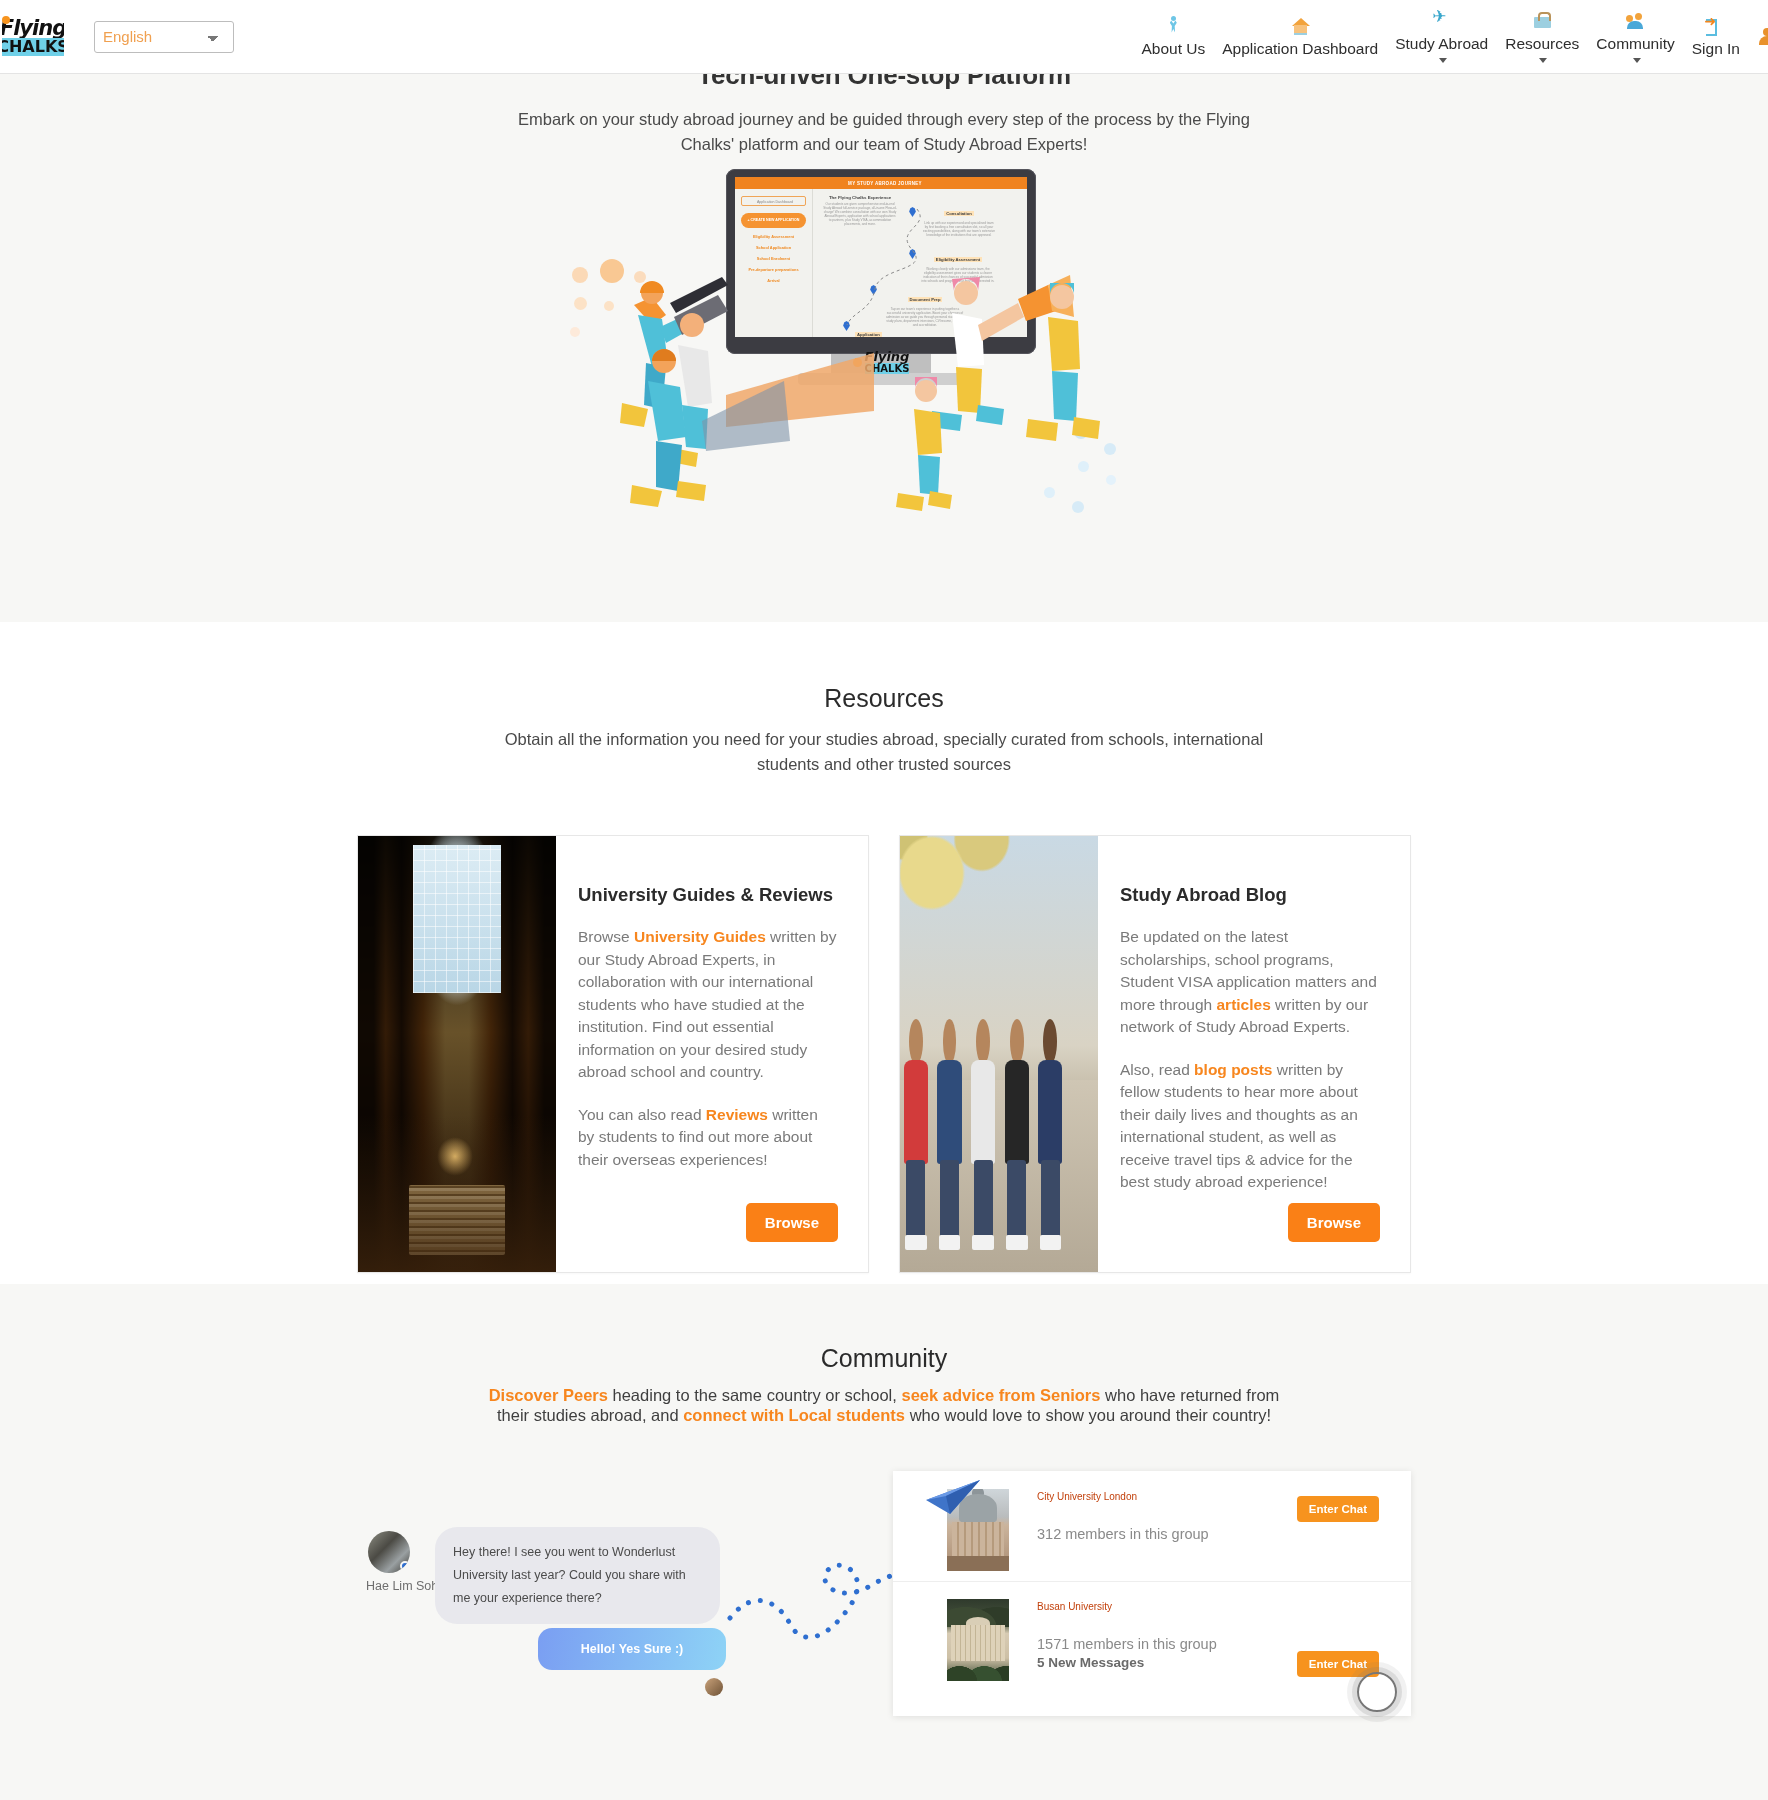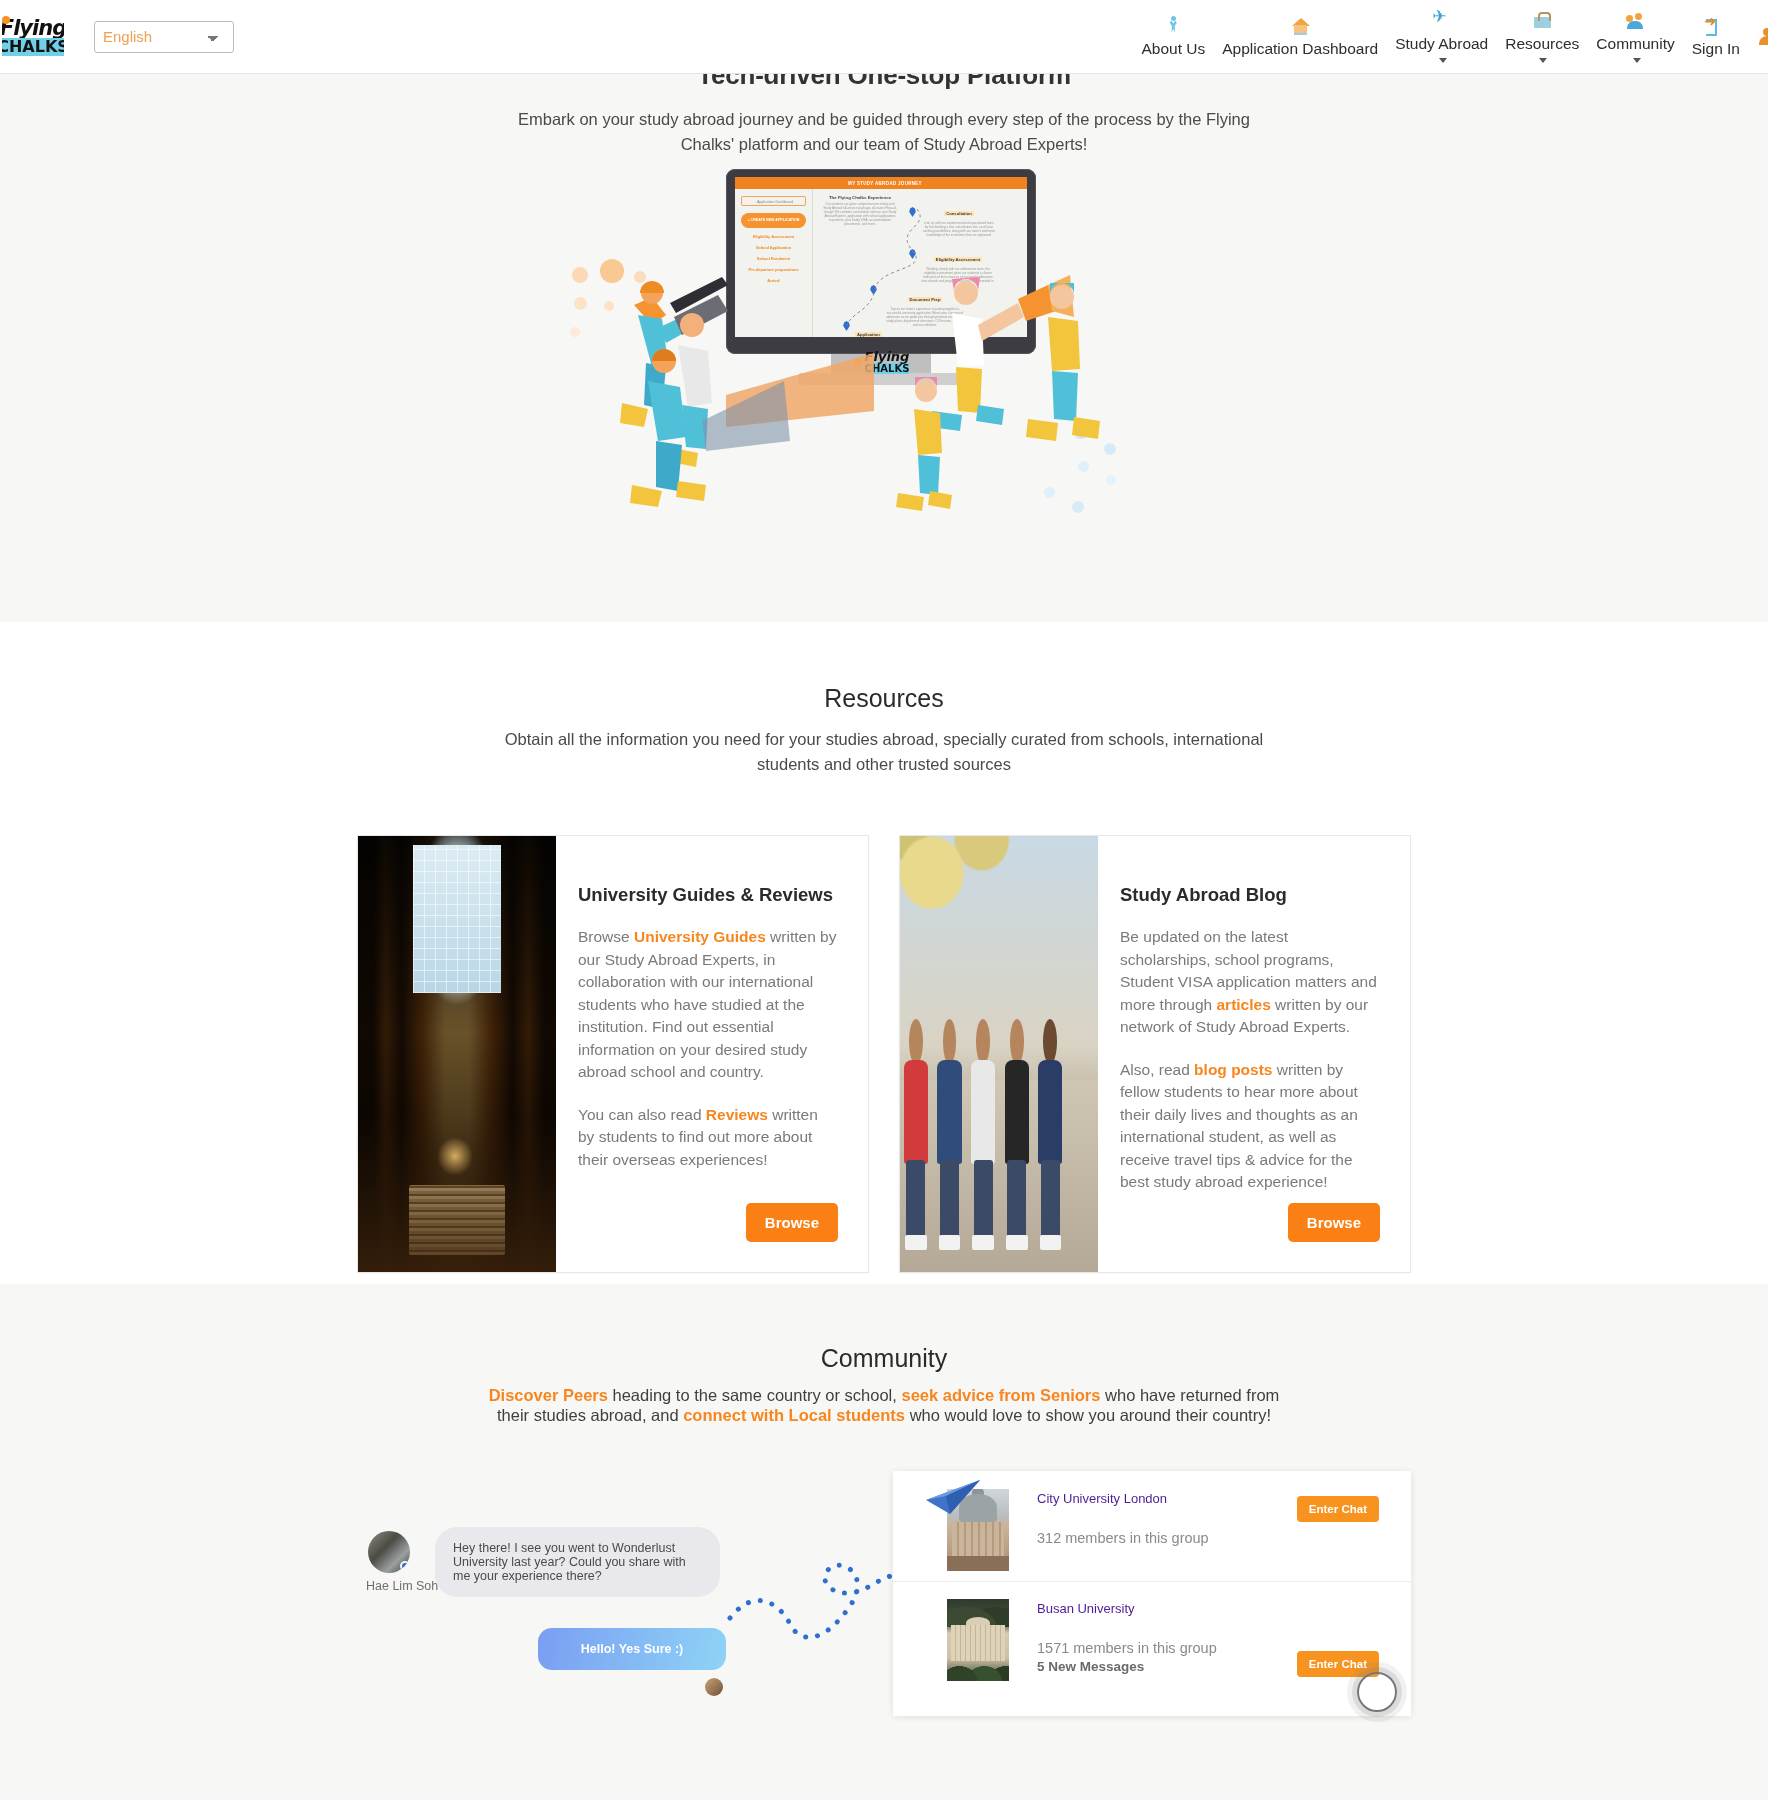--- a/index.html
+++ b/index.html
@@ -206,36 +206,36 @@
   .comm-sub{margin:12px auto 0;width:820px;font-size:16.5px;color:#3f3f3f;line-height:20px;}
   .comm-sub .lk{color:#f7861e;font-weight:bold;}
 
   .avatar-wrap{position:absolute;left:368px;top:1531px;}
   .chat-av{width:42px;height:42px;border-radius:50%;overflow:hidden;position:relative;
     background:linear-gradient(135deg,#8e8f84 0%,#4b4a44 40%,#9aa0a2 70%,#37352f 100%);}
   .chat-av .dot{position:absolute;right:0px;bottom:2px;width:10px;height:10px;border-radius:50%;background:#2f6fd0;border:2px solid #f7f7f5;}
   .chat-name{margin-top:6px;font-size:12.5px;color:#6e6e6e;text-align:center;width:42px;margin-left:-2px;white-space:nowrap;}
 
   .bub-in{position:absolute;left:435px;top:1527px;width:285px;background:#e8e8ed;border-radius:22px;
-    padding:14px 18px;font-size:12.5px;color:#4b4b4b;line-height:14px;}
+    padding:14px 18px;font-size:12.5px;color:#4b4b4b;line-height:23px;}
   .bub-out{position:absolute;left:538px;top:1628px;width:188px;height:42px;border-radius:14px;
     background:linear-gradient(100deg,#7a9ef2 0%, #8ed3f6 100%);color:#fff;font-size:12.5px;font-weight:bold;
     display:flex;align-items:center;justify-content:center;}
   .mini-av{position:absolute;left:705px;top:1678px;width:18px;height:18px;border-radius:50%;
     background:linear-gradient(135deg,#c9a27a,#6e5236);}
 
   .dotpath{position:absolute;left:700px;top:1478px;}
 
   .panel{position:absolute;left:893px;top:1471px;width:518px;height:245px;background:#fff;
     box-shadow:0 1px 7px rgba(0,0,0,0.10);}
   .plane{position:absolute;left:924px;top:1478px;width:58px;height:38px;}
   .grow{position:absolute;left:0;width:100%;height:110px;display:flex;align-items:flex-start;}
   .grow-img{width:62px;height:82px;margin:18px 0 0 54px;flex:none;overflow:hidden;position:relative;}
   .grow-txt{margin:20px 0 0 28px;flex:1;}
-  .grow-name{font-size:13px;color:#4c1d95;}
+  .grow-name{font-size:10px;color:#c2410c;}
   .grow-mem{margin-top:24px;font-size:14.5px;color:#8a8a8a;}
   .grow-new{margin-top:3px;font-size:13.5px;color:#6a6a6a;font-weight:bold;}
   .enter{background:#f7931e;color:#fff;border:none;border-radius:4px;font-size:11.5px;font-weight:bold;
     padding:7px 12px;margin:25px 32px 0 0;cursor:pointer;font-family:"Liberation Sans",sans-serif;}
   .divider{position:absolute;left:0;top:110px;width:100%;height:1px;background:#eeeeee;}
 
   
   .cath{background:linear-gradient(180deg,#cfd6da 0%,#b9bcbd 34%,#cbb49c 44%,#a98c72 100%);}
   .cath .dome{position:absolute;left:20%;top:6%;width:60%;height:34%;border-radius:50% 50% 12% 12%;background:#9ba3a6;}
   .cath .dome2{position:absolute;left:40%;top:-2%;width:20%;height:14%;border-radius:50%;background:#8d9599;}

